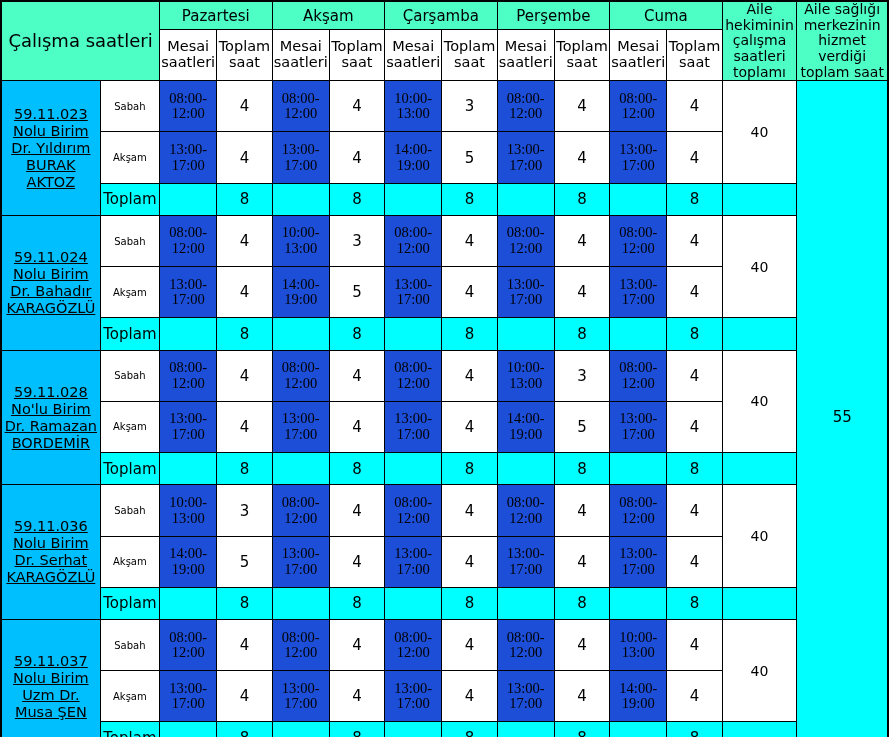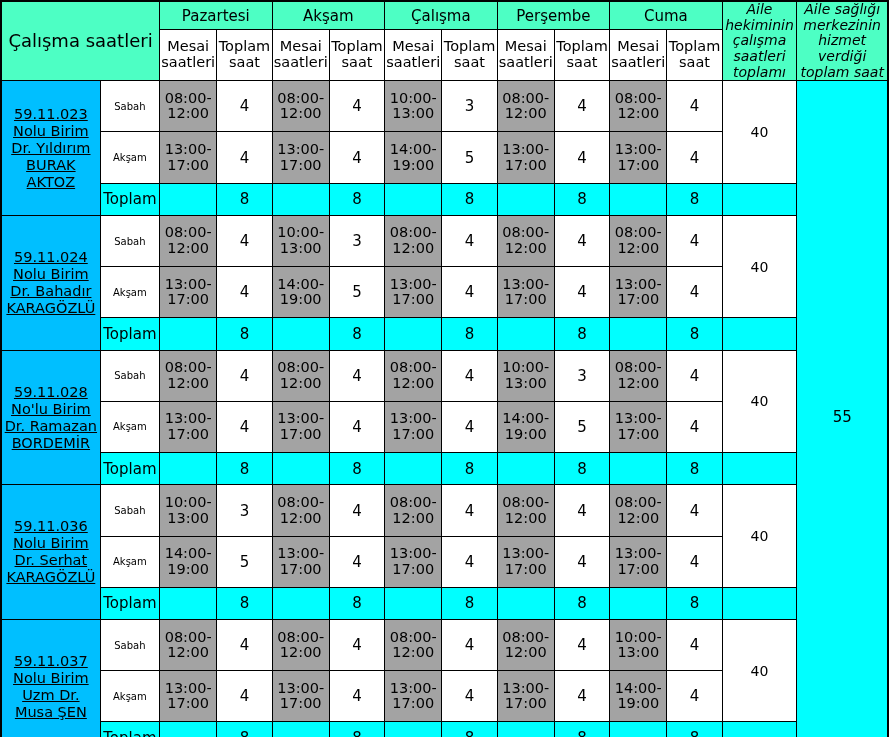--- a/index.html
+++ b/index.html
@@ -45,39 +45,39 @@
   .hdr-sub {
     background: #ffffff;
     font-size: 14.5px;
     line-height: 1.1;
     padding: 1px 1px;
     margin-top: 12px;
   }
   .hdr-tall {
     font-size: 14px;
     line-height: 1.12;
-    font-style: italic;
   }
   
   .name-cell {
     background: #00BFFF;
     text-align: left;
     font-size: 14.5px;
     line-height: 1.17;
     padding: 2px 0 2px 4px;
     text-decoration: underline;
   }
   .shift-cell {
     background: #ffffff;
     font-size: 10px;
   }
   .hours-cell {
-    background: #a3a3a3;
+    background: #1d4ed8;
     font-size: 14.5px;
     line-height: 1.08;
+    font-family: Liberation Serif, serif;
   }
   .num-cell {
     background: #ffffff;
     font-size: 15px;
   }
   .weektotal-cell {
     background: #ffffff;
     font-size: 14px;
   }
   .total-label {
@@ -119,21 +119,21 @@
     <col style="width:56px">
       <col style="width:54px">
     <col style="width:73px">
     <col style="width:89px">
   </colgroup>
   <thead>
     <tr>
       <th class="hdr-green" rowspan="2" colspan="2">Çalışma saatleri</th>
       <th class="hdr-day" colspan="2">Pazartesi</th>
       <th class="hdr-day" colspan="2">Akşam</th>
-      <th class="hdr-day" colspan="2">Çalışma</th>
+      <th class="hdr-day" colspan="2">Çarşamba</th>
       <th class="hdr-day" colspan="2">Perşembe</th>
       <th class="hdr-day" colspan="2">Cuma</th>
       <th class="hdr-green hdr-tall" rowspan="2">Aile hekiminin çalışma saatleri toplamı</th>
       <th class="hdr-green hdr-tall" rowspan="2">Aile sağlığı merkezinin hizmet verdiği toplam saat</th>
     </tr>
     <tr>
       <th class="hdr-sub">Mesai saatleri</th>
       <th class="hdr-sub">Toplam saat</th>
       <th class="hdr-sub">Mesai saatleri</th>
       <th class="hdr-sub">Toplam saat</th>

